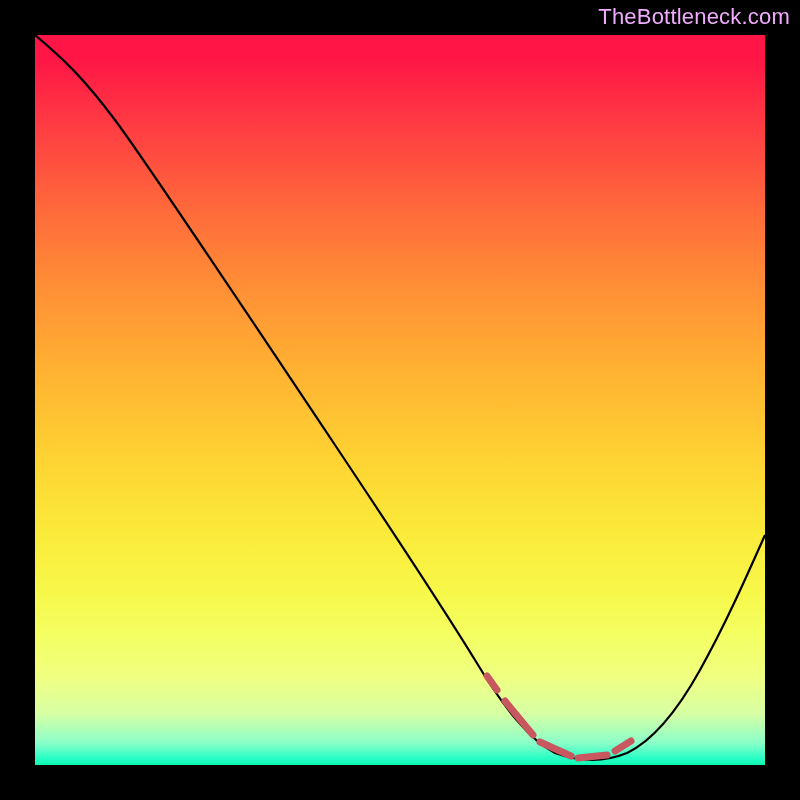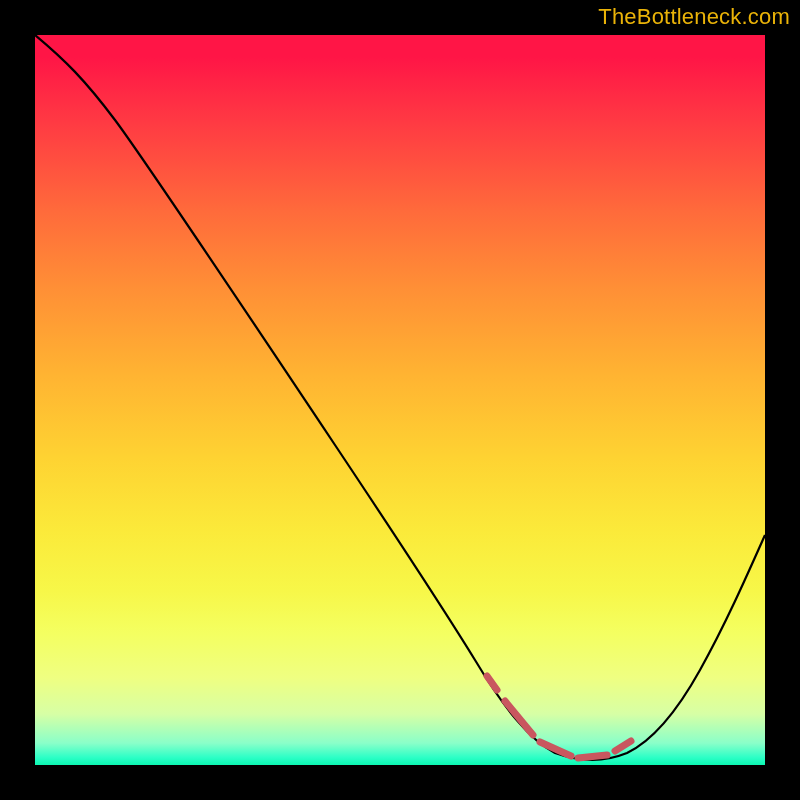--- a/index.html
+++ b/index.html
@@ -14,21 +14,21 @@
   .frame {
     position: relative;
     width: 800px;
     height: 800px;
     background: #000;
   }
   .watermark {
     position: absolute;
     top: 4px;
     right: 10px;
-    color: #eab308;
+    color: #f0abfc;
     font-size: 22px;
     letter-spacing: 0.2px;
     z-index: 5;
     user-select: none;
   }
   .plot-area {
     position: absolute;
     left: 35px;
     top: 35px;
     width: 730px;

